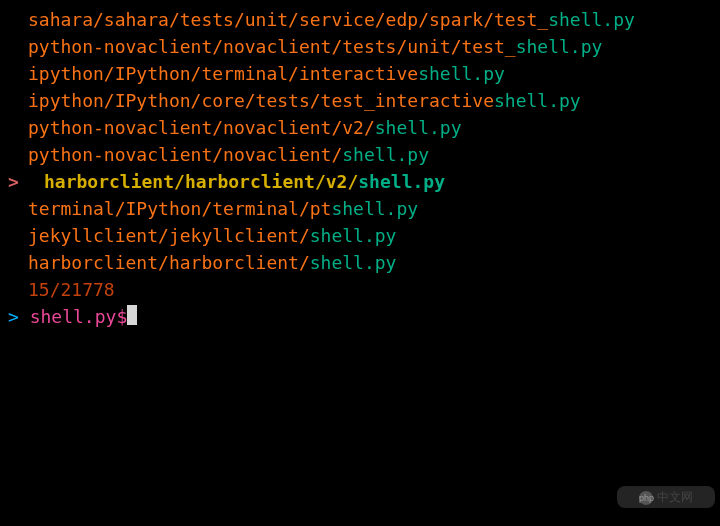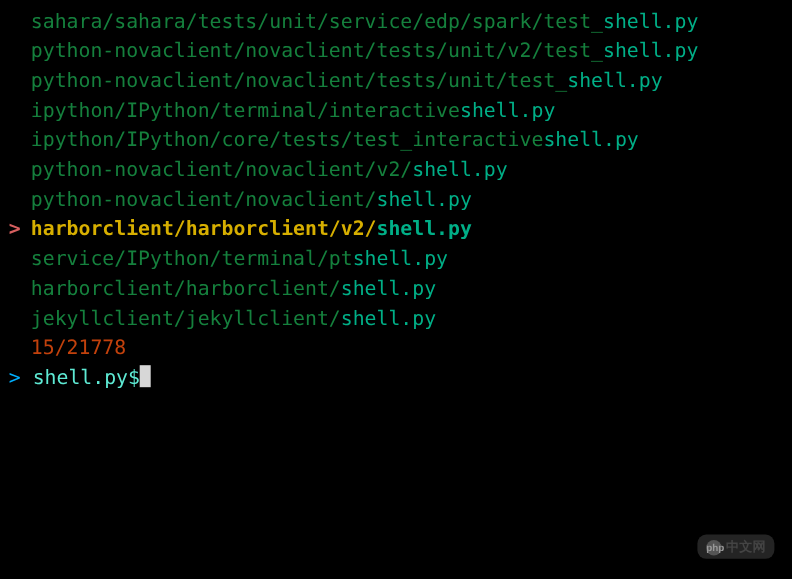--- a/index.html
+++ b/index.html
@@ -26,96 +26,95 @@
       position: relative;
     }
     .line.selected::before {
       content: ">";
       position: absolute;
       left: 8px;
       color: #d75f5f;
       font-weight: bold;
     }
     .prefix {
-      color: #15803d;
+      color: #f97316;
     }
     .match {
       color: #00af87;
     }
     .selected .prefix {
       color: #d7af00;
       font-weight: bold;
+      margin-left: 16px;
     }
     .selected .match {
       color: #00af87;
       font-weight: bold;
     }
     .counter {
       color: #c2410c;
       padding-left: 28px;
     }
     .prompt-line {
       padding-left: 8px;
       color: #d7d7d7;
     }
     .prompt-caret {
       color: #00afff;
     }
     .prompt-text {
-      color: #5eead4;
+      color: #ec4899;
     }
     .cursor {
       display: inline-block;
       width: 10px;
       height: 20px;
       background: #d7d7d7;
       vertical-align: text-bottom;
       margin-bottom: 2px;
     }
     .watermark {
       position: absolute;
-      right: 16px;
+      right: 5px;
       bottom: 18px;
       font-size: 12px;
       color: #444;
       background: rgba(120,120,120,0.3);
-      padding: 2px 8px;
+      padding: 2px 22px;
       border-radius: 8px;
       font-family: sans-serif;
-      font-weight: bold;
     }
     .watermark-icon {
       display:inline-block;
       width:14px;
       height:14px;
       border-radius:50%;
       background:#555;
       color:#999;
       text-align:center;
       line-height:14px;
       font-size:9px;
       margin-right:4px;
       vertical-align:middle;
     }
   </style>
 </head>
 <body>
 
 <div id="results">
     <div class="line"><span class="prefix">sahara/sahara/tests/unit/service/edp/spark/test_</span><span class="match">shell.py</span></div>
-    <div class="line"><span class="prefix">python-novaclient/novaclient/tests/unit/v2/test_</span><span class="match">shell.py</span></div>
     <div class="line"><span class="prefix">python-novaclient/novaclient/tests/unit/test_</span><span class="match">shell.py</span></div>
     <div class="line"><span class="prefix">ipython/IPython/terminal/interactive</span><span class="match">shell.py</span></div>
     <div class="line"><span class="prefix">ipython/IPython/core/tests/test_interactive</span><span class="match">shell.py</span></div>
     <div class="line"><span class="prefix">python-novaclient/novaclient/v2/</span><span class="match">shell.py</span></div>
     <div class="line"><span class="prefix">python-novaclient/novaclient/</span><span class="match">shell.py</span></div>
     <div class="line selected"><span class="prefix">harborclient/harborclient/v2/</span><span class="match">shell.py</span></div>
-    <div class="line"><span class="prefix">service/IPython/terminal/pt</span><span class="match">shell.py</span></div>
+    <div class="line"><span class="prefix">terminal/IPython/terminal/pt</span><span class="match">shell.py</span></div>
+    <div class="line"><span class="prefix">jekyllclient/jekyllclient/</span><span class="match">shell.py</span></div>
     <div class="line"><span class="prefix">harborclient/harborclient/</span><span class="match">shell.py</span></div>
-    <div class="line"><span class="prefix">jekyllclient/jekyllclient/</span><span class="match">shell.py</span></div>
   </div>
 
 <div class="counter">15/21778</div>
 
 <div class="prompt-line">
   <span class="prompt-caret">&gt;</span>
   <span class="prompt-text">shell.py$</span><span class="cursor"></span>
 </div>
 
 <div class="watermark">

